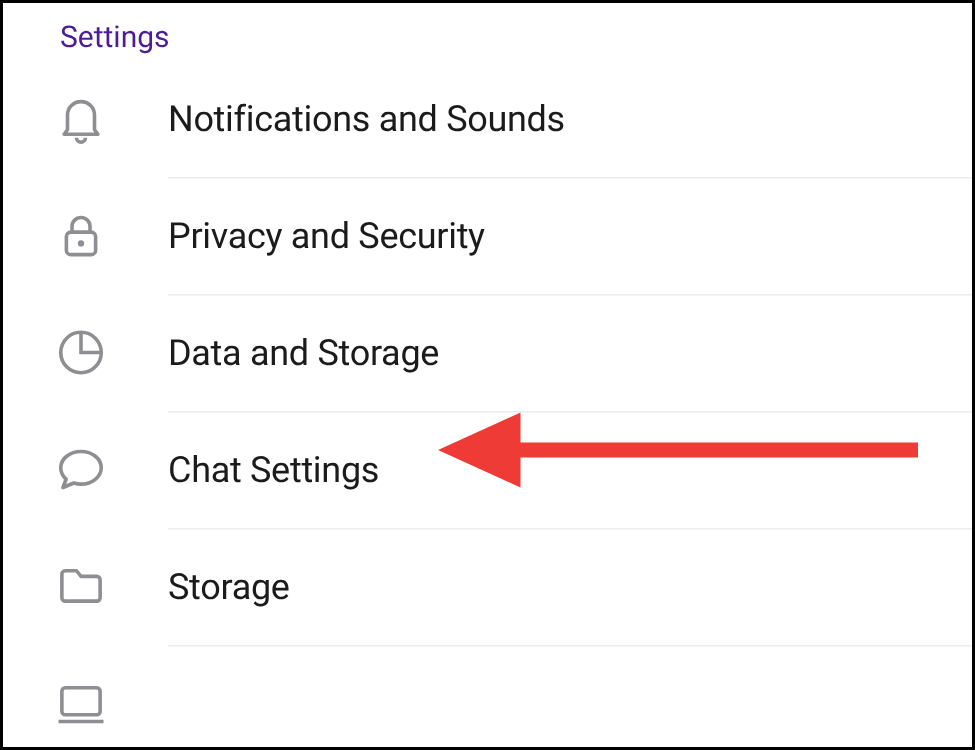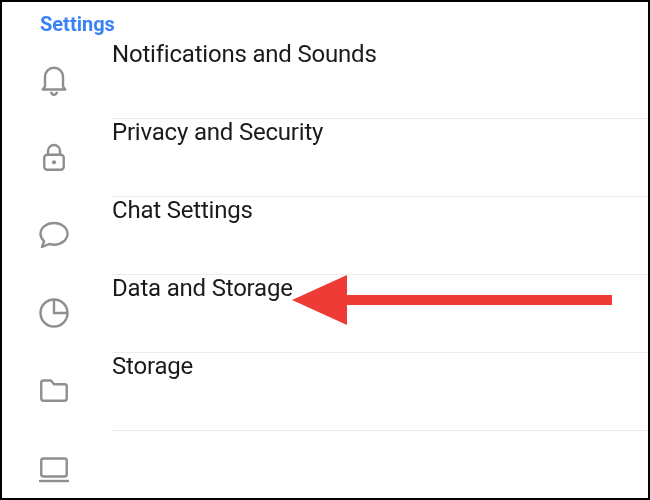--- a/index.html
+++ b/index.html
@@ -6,31 +6,32 @@
     body {
       font-family: -apple-system, BlinkMacSystemFont, "Segoe UI", Roboto, Helvetica, Arial, sans-serif;
       background: #fff;
       width: 650px;
       height: 500px;
       border: 2px solid #000;
       position: relative;
       overflow: hidden;
     }
     .section-header {
-      color: #3b82f6;
+      color: #4c1d95;
       font-size: 20px;
-      font-weight: 700;
+      font-weight: 400;
       padding: 10px 0 4px 38px;
     }
     .list {
       display: flex;
       flex-direction: column;
     }
     .list-row {
       display: flex;
+      align-items: center;
       height: 78px;
       padding-left: 34px;
       cursor: pointer;
       position: relative;
     }
     .list-row + .list-row::before {
       content: "";
       position: absolute;
       top: 0;
       left: 110px;
@@ -86,34 +87,34 @@
           <path d="M8 10.5V8a4 4 0 0 1 8 0v2.5"></path>
           <circle cx="12" cy="15.5" r="1.4" fill="#8e8e93" stroke="none"></circle>
         </svg>
     </span>
     <span class="row-label">Privacy and Security</span>
   </div>
 
   <div class="list-row">
     <span class="icon-slot">
       <svg viewBox="0 0 24 24">
-          <path d="M21 11.2c0 4-4 7.3-9 7.3-1.1 0-2.2-.2-3.2-.5L4 20l1.4-3.7C4 15 3 13.2 3 11.2 3 7.2 7 4 12 4s9 3.2 9 7.2z" stroke-linejoin="round"></path>
+          <circle cx="12" cy="12" r="9"></circle>
+          <path d="M12 3v9h9"></path>
         </svg>
     </span>
-    <span class="row-label">Chat Settings</span>
+    <span class="row-label">Data and Storage</span>
   </div>
 
   <div class="list-row">
     <span class="icon-slot">
       <svg viewBox="0 0 24 24">
-          <circle cx="12" cy="12" r="9"></circle>
-          <path d="M12 3v9h9"></path>
+          <path d="M21 11.2c0 4-4 7.3-9 7.3-1.1 0-2.2-.2-3.2-.5L4 20l1.4-3.7C4 15 3 13.2 3 11.2 3 7.2 7 4 12 4s9 3.2 9 7.2z" stroke-linejoin="round"></path>
         </svg>
     </span>
-    <span class="row-label">Data and Storage</span>
+    <span class="row-label">Chat Settings</span>
   </div>
 
   <div class="list-row">
     <span class="icon-slot">
       <svg viewBox="0 0 24 24">
           <path d="M3.5 6.5a1.5 1.5 0 0 1 1.5-1.5h5l2 2.5h7a1.5 1.5 0 0 1 1.5 1.5v8a1.5 1.5 0 0 1-1.5 1.5H5a1.5 1.5 0 0 1-1.5-1.5V6.5z" stroke-linejoin="round"></path>
         </svg>
     </span>
     <span class="row-label">Storage</span>
   </div>

